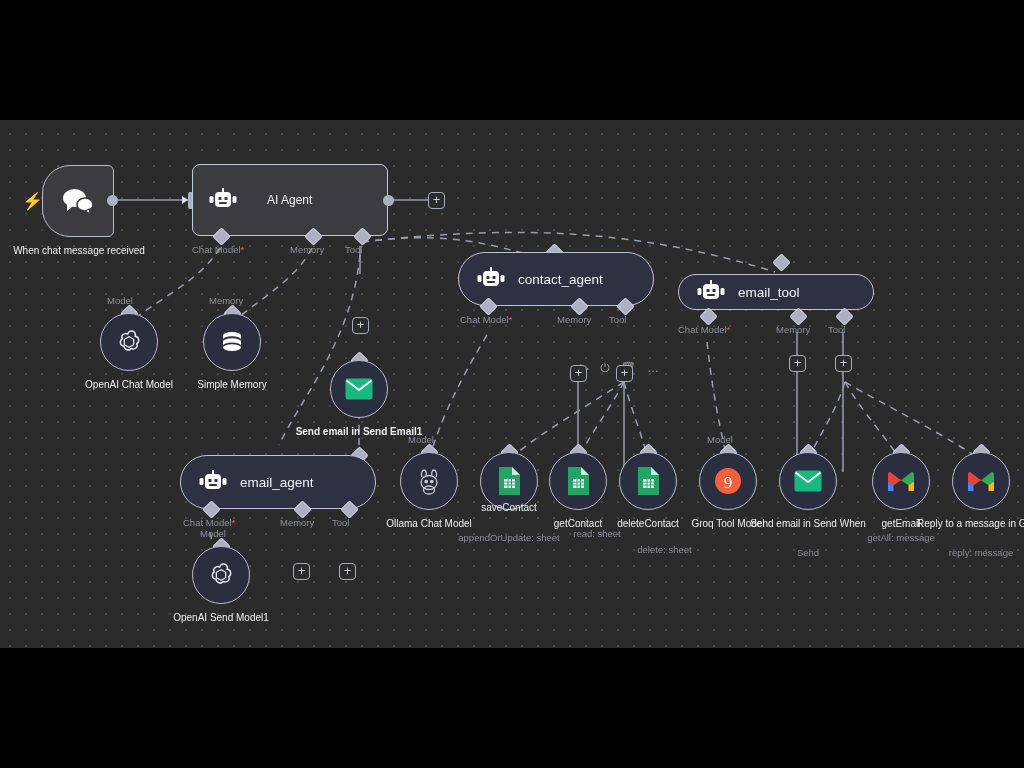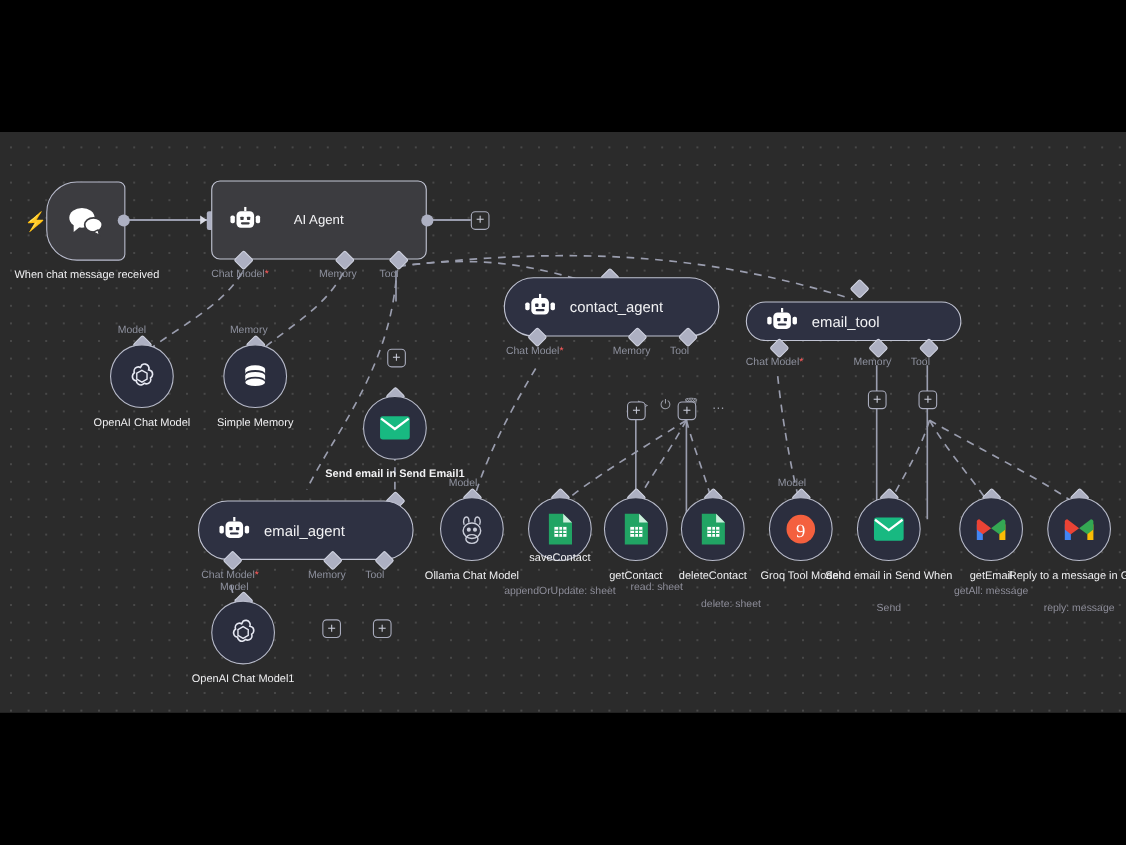--- a/index.html
+++ b/index.html
@@ -276,21 +276,21 @@
       <div class="portlbl" style="left:8px;top:-18px;">Model</div>
       <div class="diamond" style="left:23px;top:-6px;"></div>
       <div class="circ" style="left:0;top:0;">
         <span>
           <svg class="ic" width="28" height="28" viewBox="0 0 24 24" fill="none" stroke="#e6e8f2" stroke-width="1.3">
             <path d="M12 3.2c1.6-1.2 3.9-.8 5 .9.6.9.7 2 .3 3 1.8.3 3.1 1.9 3 3.7-.1 1.1-.7 2-1.6 2.6.6 1.7-.2 3.6-1.9 4.3-1 .4-2.1.3-3-.2-1.1 1.4-3.1 1.7-4.6.7-.9-.6-1.5-1.6-1.6-2.6-1.8-.3-3.1-1.9-3-3.7.1-1 .6-2 1.5-2.6-.6-1.7.2-3.6 1.9-4.3 1-.4 2-.3 2.9.2z"></path>
             <path d="M12 7.4l4 2.3v4.6l-4 2.3-4-2.3V9.7z" stroke-width="1.1"></path>
           </svg>
         </span>
       </div>
-      <div class="nlabel" style="top:64px;">OpenAI Chat Model1</div>
+      <div class="nlabel" style="top:64px;">OpenAI Send Model1</div>
     </div>
 
     <div class="node" style="left:458px;top:132px;width:196px;">
       <div class="diamond" style="left:90px;top:-6px;"></div>
       <div class="pill-box" style="left:0;top:0;width:196px;height:54px;">
         <span>
           <svg class="ic" width="28" height="24" viewBox="0 0 28 24">
             <rect x="6" y="4" width="16" height="15" rx="4" fill="#ffffff"></rect>
             <rect x="0.5" y="8" width="4" height="7" rx="1.6" fill="#ffffff"></rect>
             <rect x="23.5" y="8" width="4" height="7" rx="1.6" fill="#ffffff"></rect>

